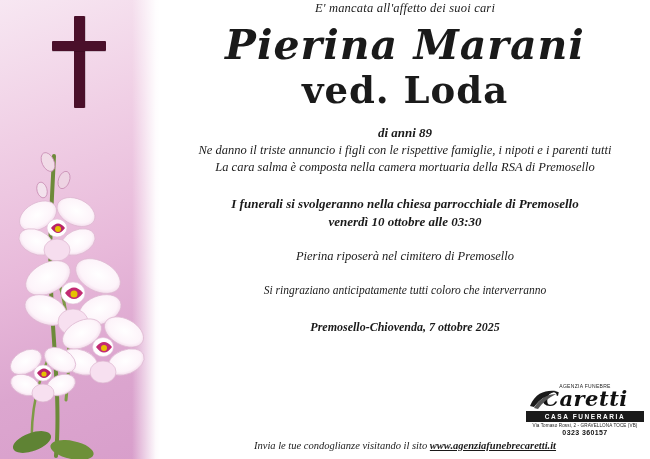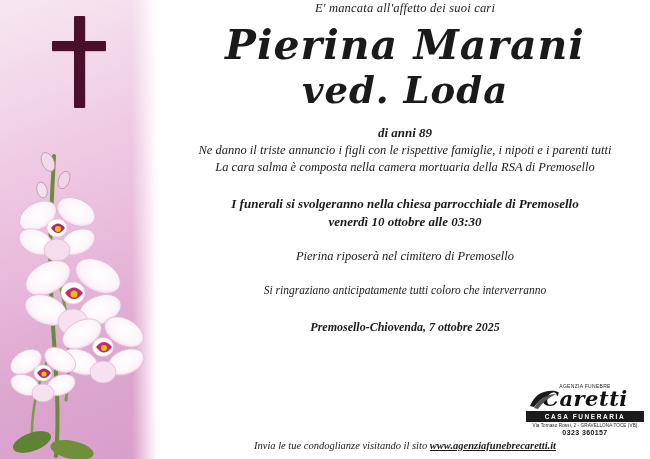--- a/index.html
+++ b/index.html
@@ -96,21 +96,20 @@
     font-style: italic;
     font-weight: bold;
     font-size: 41px;
     line-height: 1.04;
     letter-spacing: 1px;
     white-space: nowrap;
   }
   .name-sub {
     margin-top: 4px;
     font-family: "DejaVu Serif", serif;
-    font-style: italic;
     font-weight: bold;
     font-size: 37px;
     line-height: 1.05;
     letter-spacing: 1px;
   }
 
   .age {
     margin-top: 16px;
     font-size: 13px;
     font-weight: bold;

